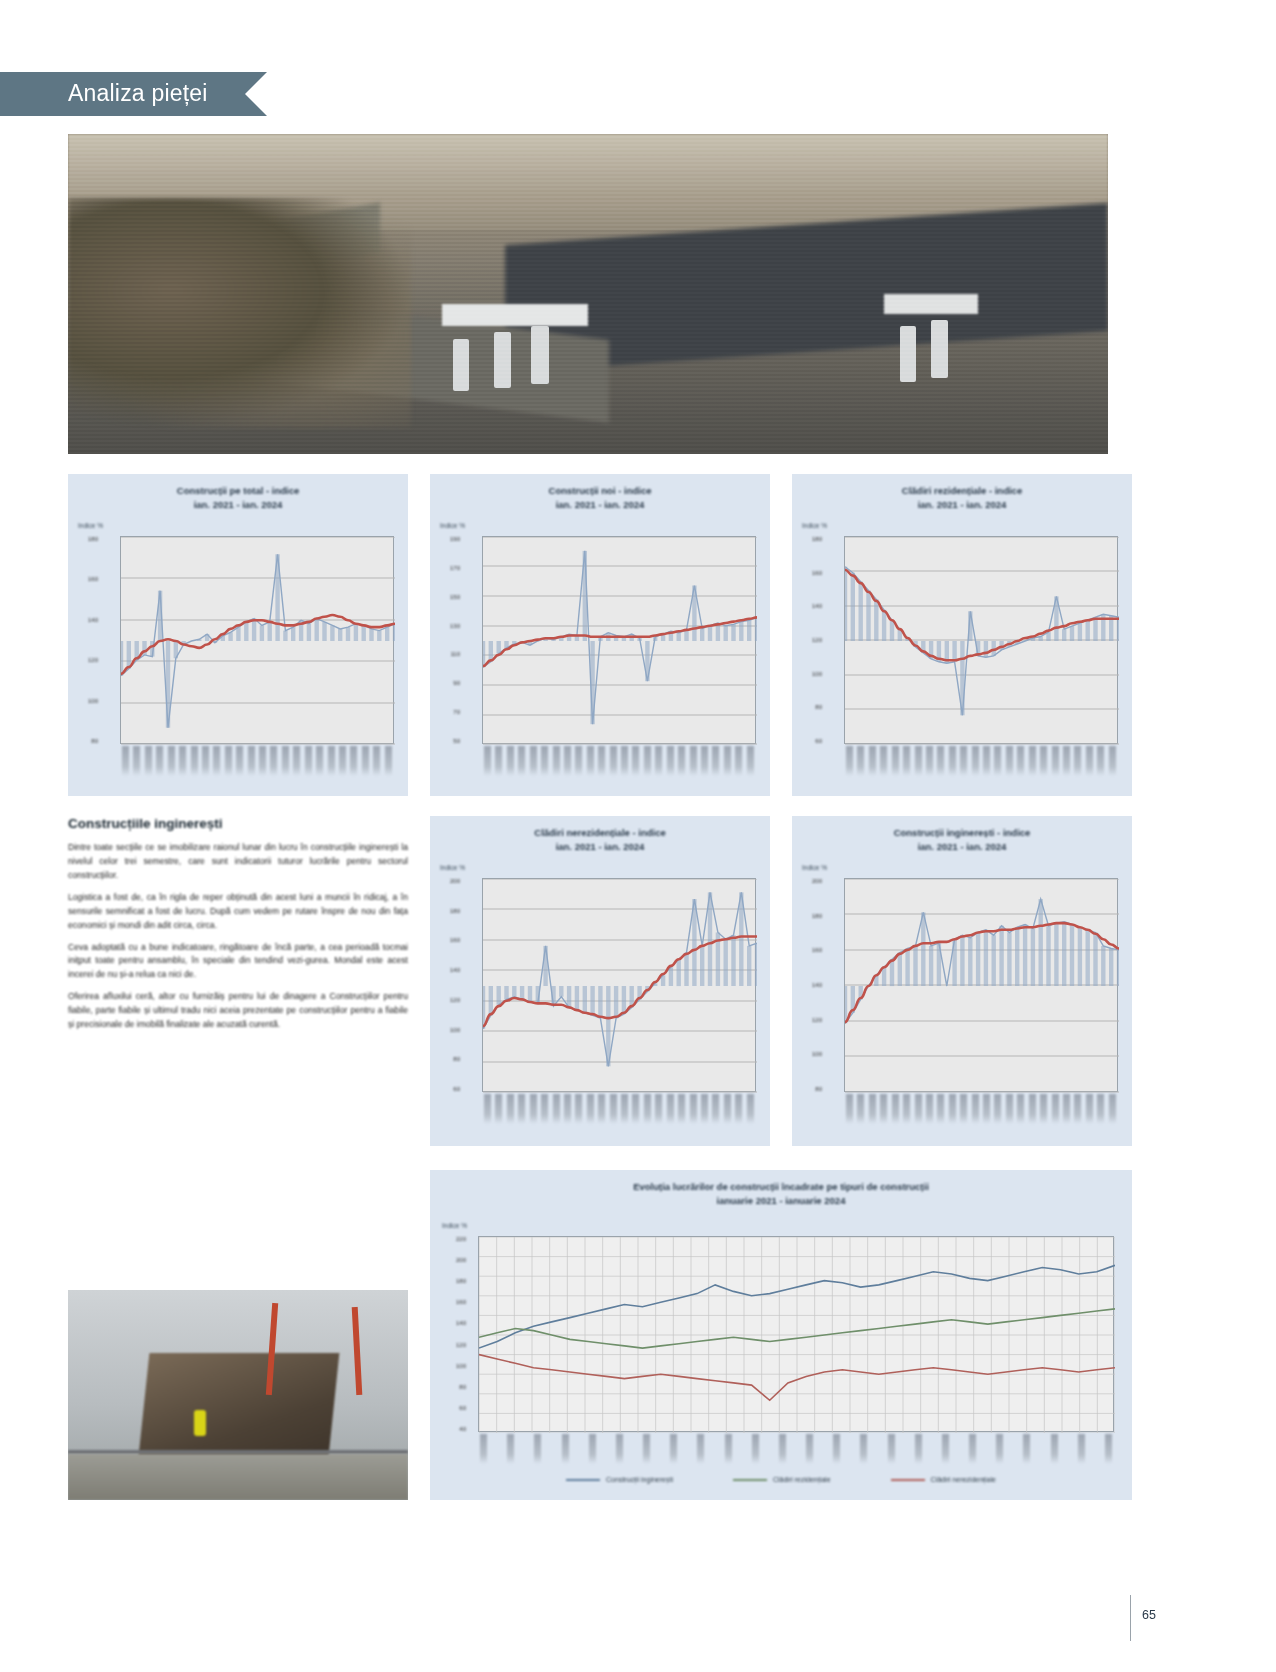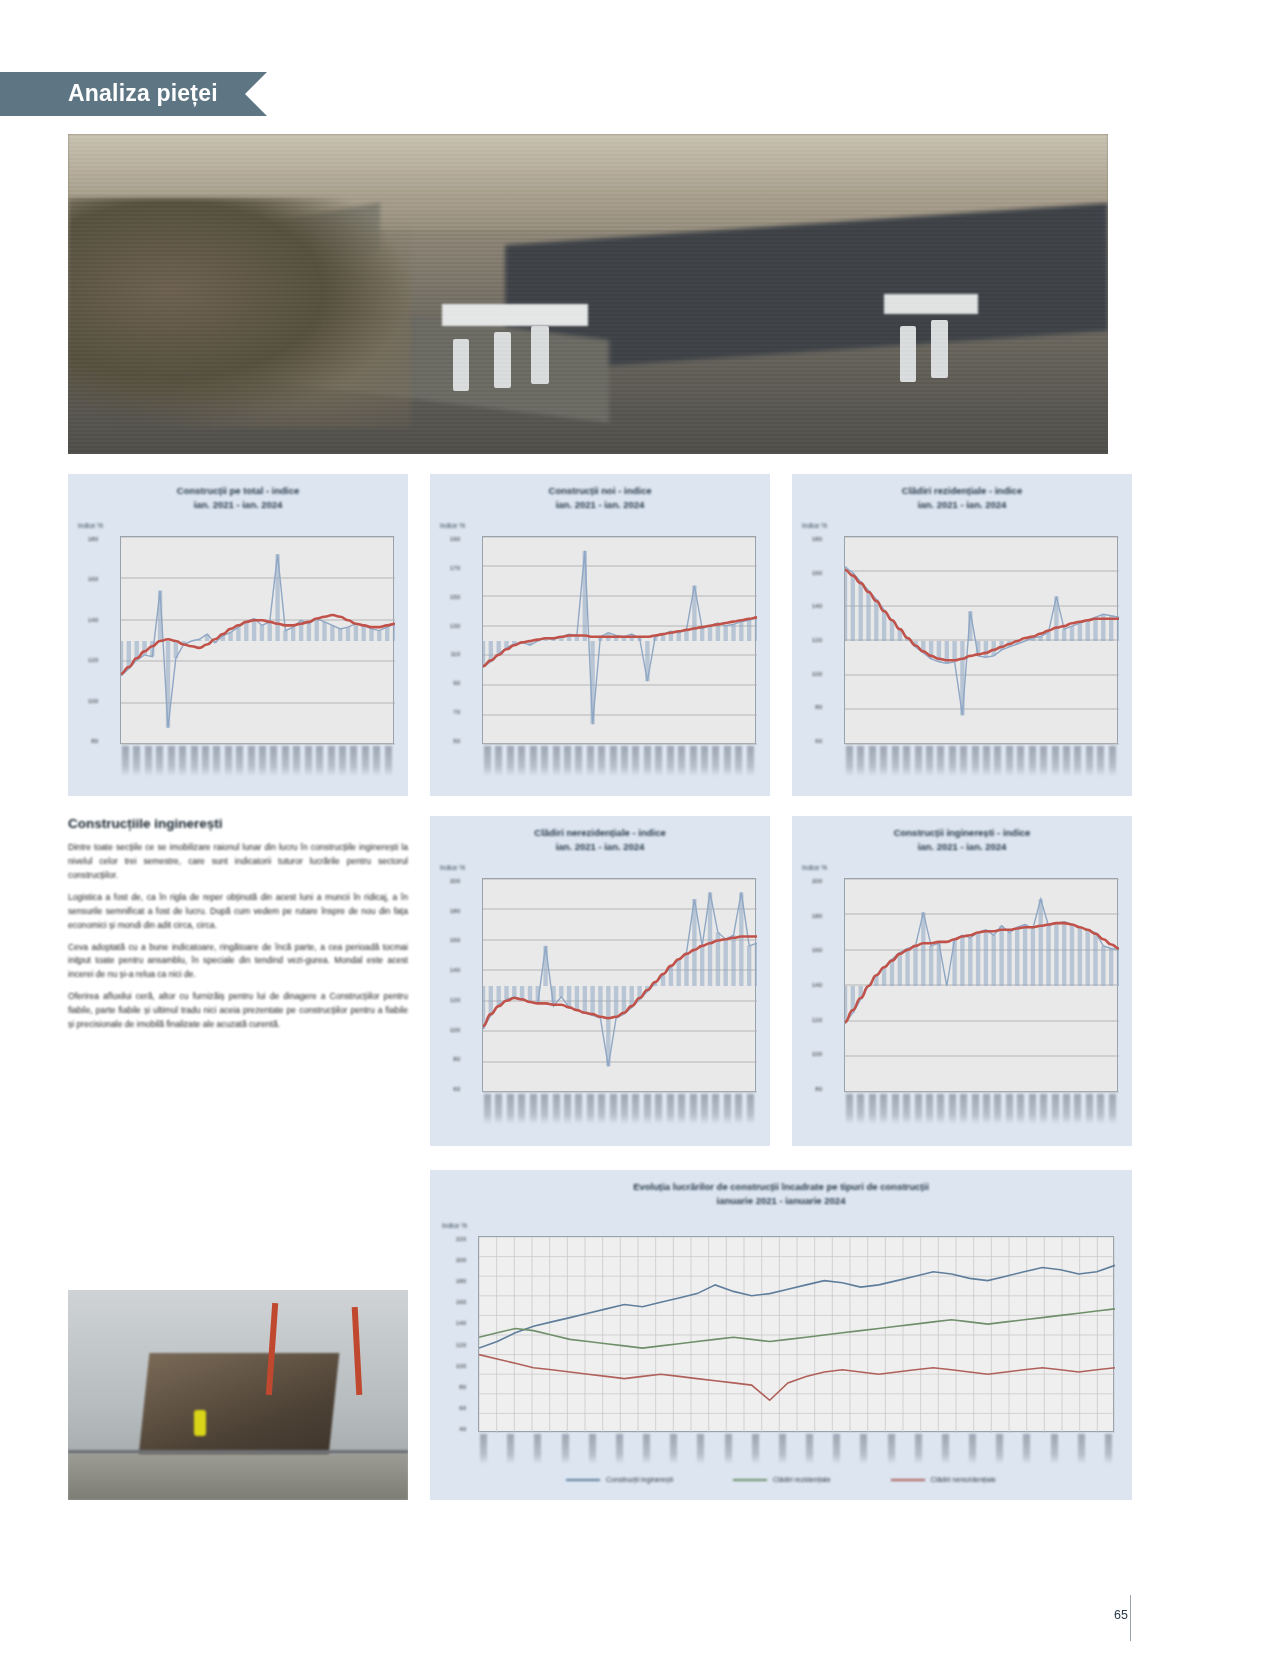--- a/index.html
+++ b/index.html
@@ -34,21 +34,21 @@
     border-bottom: 22px solid #5e7684;
     border-right: 22px solid transparent;
   }
   .header-title {
     position: absolute;
     top: 80px;
     left: 68px;
     font-size: 23px;
     color: #ffffff;
     letter-spacing: 0.2px;
-    font-weight: 700;
+    font-weight: 400;
   }
 
   
   .top-photo {
     position: absolute;
     top: 134px;
     left: 68px;
     width: 1040px;
     height: 320px;
     overflow: hidden;
@@ -227,21 +227,21 @@
   .footer-rule {
     position: absolute;
     left: 1130px;
     top: 1595px;
     width: 1px;
     height: 46px;
     background: #9aa3ab;
   }
   .page-num {
     position: absolute;
-    left: 1114px;
+    left: 1142px;
     top: 1608px;
     font-size: 12.5px;
     color: #2a3a4a;
   }
 </style>
 </head>
 <body>
 
 <div class="header-band">
   <div class="tail"></div>

